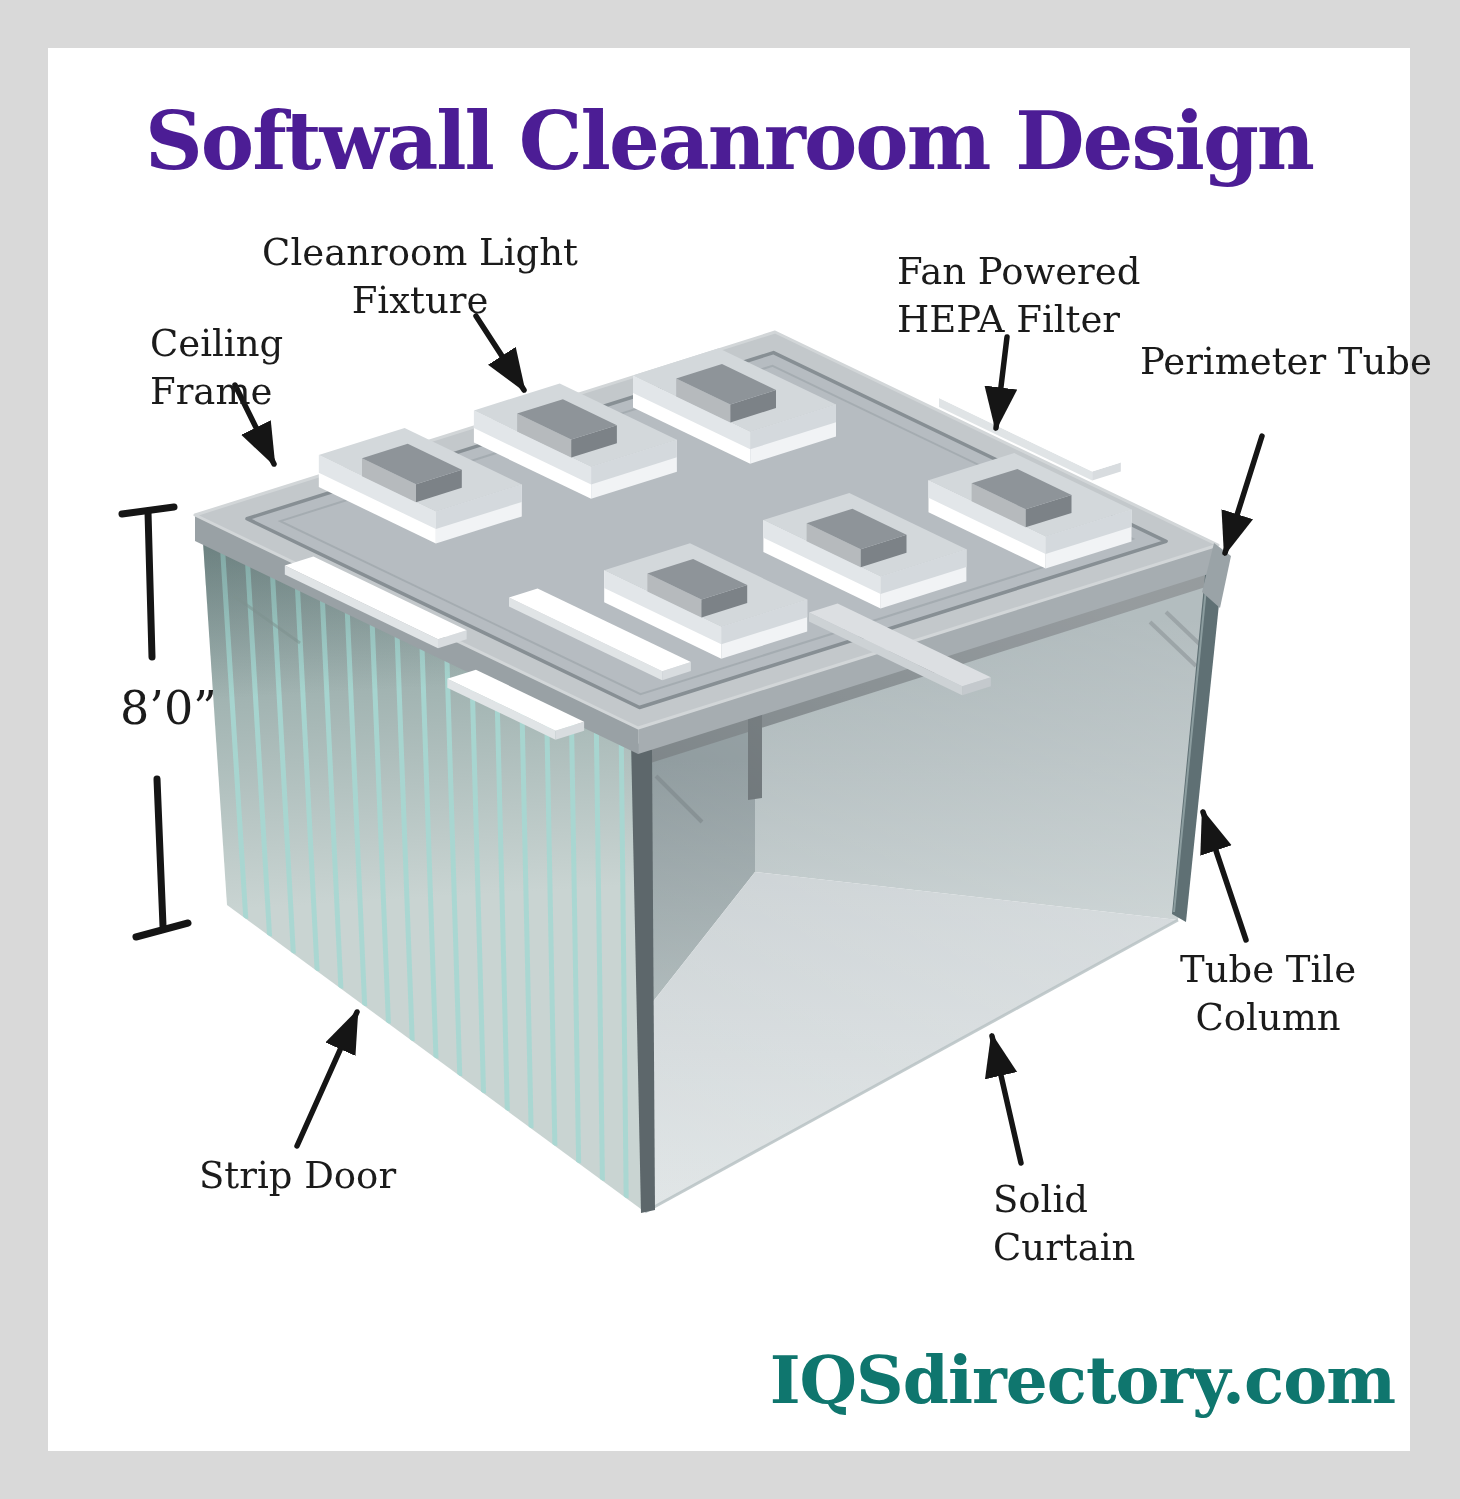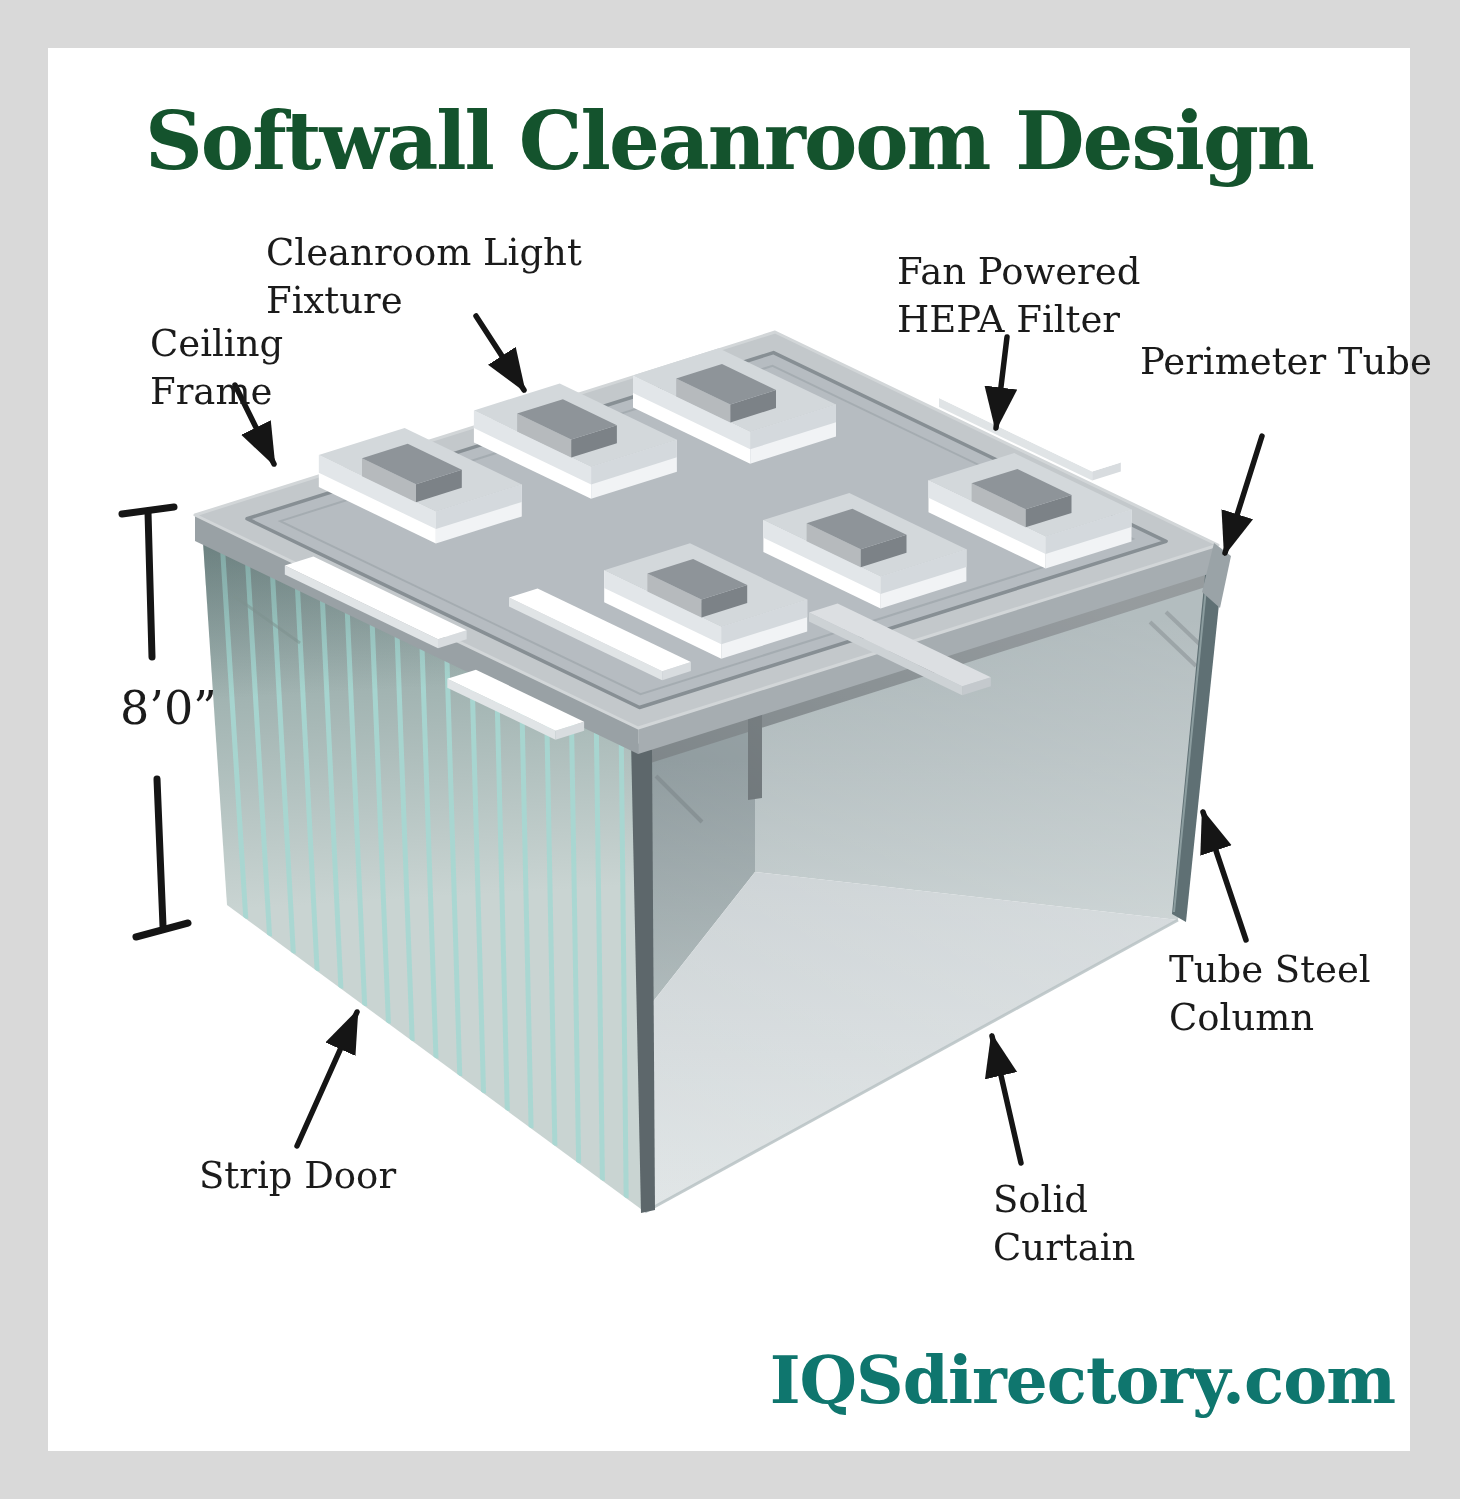--- a/index.html
+++ b/index.html
@@ -1,24 +1,24 @@
 <!DOCTYPE html>
 <html><head>
 <meta charset="utf-8">
 <style>
   html,body{margin:0;padding:0;background:#d9d9d9;}
   .canvas{position:relative;width:1460px;height:1499px;background:#d9d9d9;overflow:hidden;
           font-family:"DejaVu Serif", "Liberation Serif", serif;}
   .panel{position:absolute;left:48px;top:48px;width:1362px;height:1403px;background:#ffffff;}
   #scene{position:absolute;left:0;top:0;width:1460px;height:1499px;}
   .title{position:absolute;left:48px;top:94px;width:1362px;text-align:center;
-         font-size:80px;font-weight:700;letter-spacing:-2px;color:#14532d;white-space:nowrap;}
+         font-size:80px;font-weight:700;letter-spacing:-2px;color:#4c1d95;white-space:nowrap;}
   .lbl{position:absolute;font-size:37px;line-height:48px;color:#1b1b1b;white-space:nowrap;}
   .lbl span{display:block;}
-  .ctr{text-align:left;margin-left:11px;}
+  .ctr{text-align:center;}
   .dim{font-size:46px;}
   .watermark{position:absolute;left:48px;top:1341px;width:1347px;text-align:right;
              font-size:66px;font-weight:700;color:#0f766e;letter-spacing:-1px;}
 </style>
 </head>
 <body>
 
 <div class="canvas">
   <div class="panel"></div>
 
@@ -215,18 +215,18 @@
   <div class="lbl" style="left:199px;top:1152px;">
     <span>Strip Door</span>
   </div>
 
   <div class="lbl" style="left:993px;top:1176px;">
     <span>Solid</span>
     <span>Curtain</span>
   </div>
 
   <div class="lbl ctr" style="left:1158px;top:946px;width:220px;">
-    <span>Tube Steel</span>
+    <span>Tube Tile</span>
     <span>Column</span>
   </div>
 
   <div class="watermark">IQSdirectory.com</div>
 </div>
 
 </body></html>

